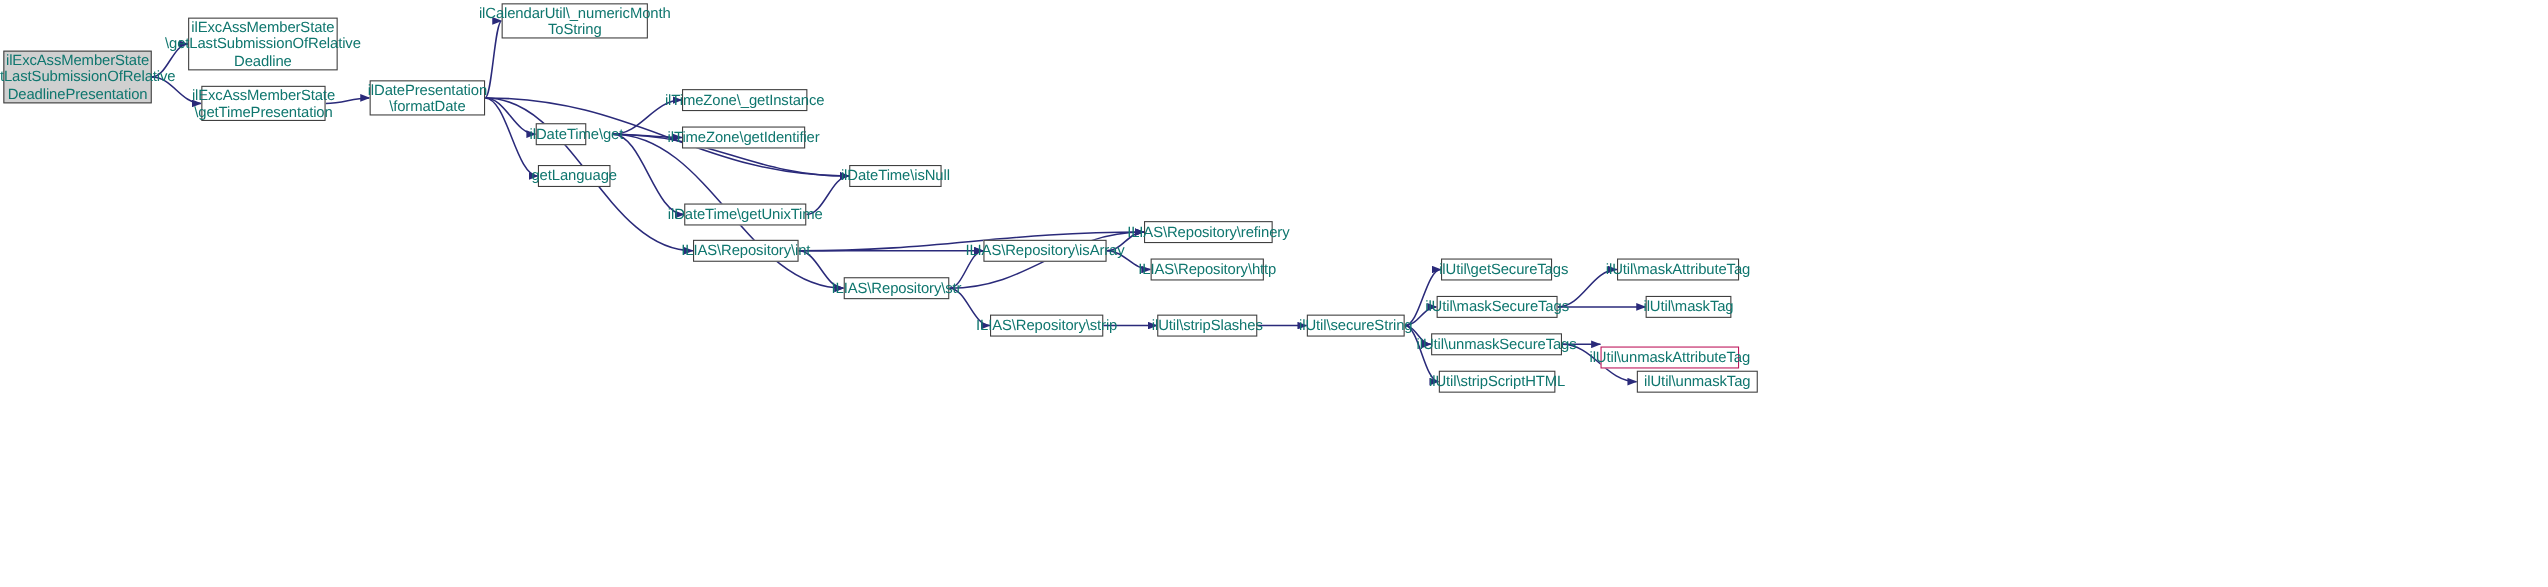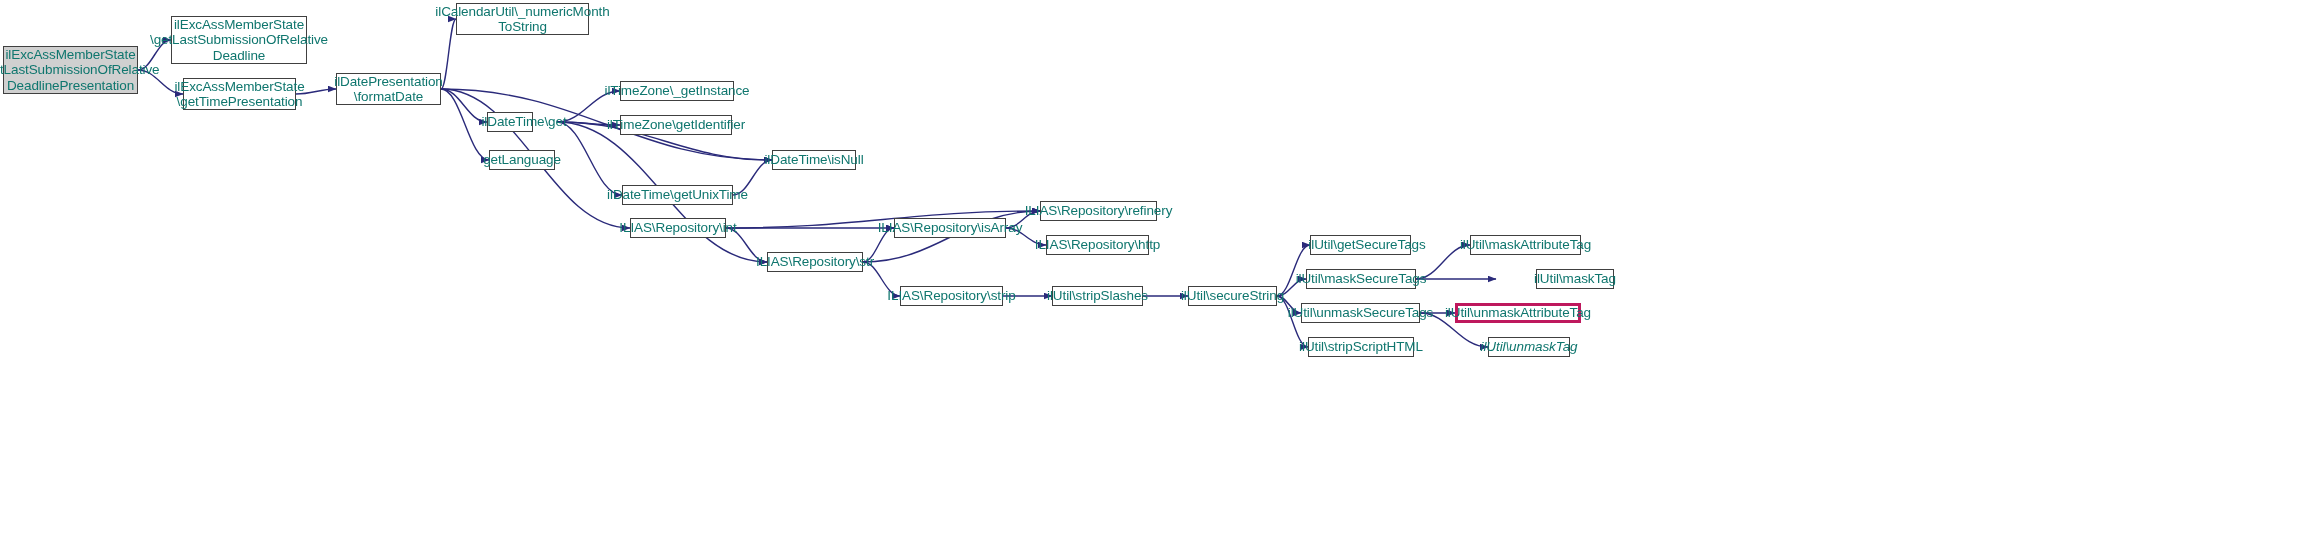--- a/index.html
+++ b/index.html
@@ -39,21 +39,22 @@
     letter-spacing: -0.1px;
     white-space: pre-line;
     padding: 0 3px;
     z-index: 5;
   }
   .node.root {
     background: #d0d0d0;
     border: 1px solid #404040;
   }
   .node.highlight {
-    border: 3px solid #be185d;
+    border: 1px solid #be185d;
+    margin-top: 12px;
   }
 </style>
 </head>
 <body>
 
 <div id="canvas">
   <svg id="edge-layer" viewBox="0 0 2316 534" xmlns="http://www.w3.org/2000/svg">
     <defs>
       <marker id="arrow" markerWidth="9" markerHeight="7" refX="8.5" refY="3.5" orient="auto" markerUnits="userSpaceOnUse">
         <polygon points="0 0, 9 3.5, 0 7" fill="#2a2a7a"></polygon>
@@ -118,16 +119,16 @@
     <div class="node" style="left: 894px; top: 218px; width: 112px; height: 20px;">ILIAS\Repository\isArray</div>
     <div class="node" style="left: 1040px; top: 201px; width: 117px; height: 20px;">ILIAS\Repository\refinery</div>
     <div class="node" style="left: 1046px; top: 235px; width: 103px; height: 20px;">ILIAS\Repository\http</div>
     <div class="node" style="left: 1052px; top: 286px; width: 91px; height: 20px;">ilUtil\stripSlashes</div>
     <div class="node" style="left: 1188px; top: 286px; width: 89px; height: 20px;">ilUtil\secureString</div>
     <div class="node" style="left: 1310px; top: 235px; width: 101px; height: 20px; padding-left: 16px;">ilUtil\getSecureTags</div>
     <div class="node" style="left: 1306px; top: 269px; width: 110px; height: 20px;">ilUtil\maskSecureTags</div>
     <div class="node" style="left: 1301px; top: 303px; width: 119px; height: 20px;">ilUtil\unmaskSecureTags</div>
     <div class="node" style="left: 1308px; top: 337px; width: 106px; height: 20px;">ilUtil\stripScriptHTML</div>
     <div class="node" style="left: 1470px; top: 235px; width: 111px; height: 20px;">ilUtil\maskAttributeTag</div>
-    <div class="node" style="left: 1536px; top: 269px; width: 78px; height: 20px;">ilUtil\maskTag</div>
+    <div class="node" style="left: 1496px; top: 269px; width: 78px; height: 20px;">ilUtil\maskTag</div>
     <div class="node highlight" style="left: 1455px; top: 303px; width: 126px; height: 20px;">ilUtil\unmaskAttributeTag</div>
-    <div class="node" style="left: 1488px; top: 337px; width: 82px; height: 20px; font-style: italic;">ilUtil\unmaskTag</div>
+    <div class="node" style="left: 1488px; top: 337px; width: 110px; height: 20px;">ilUtil\unmaskTag</div>
   </div>
 
 </body></html>

